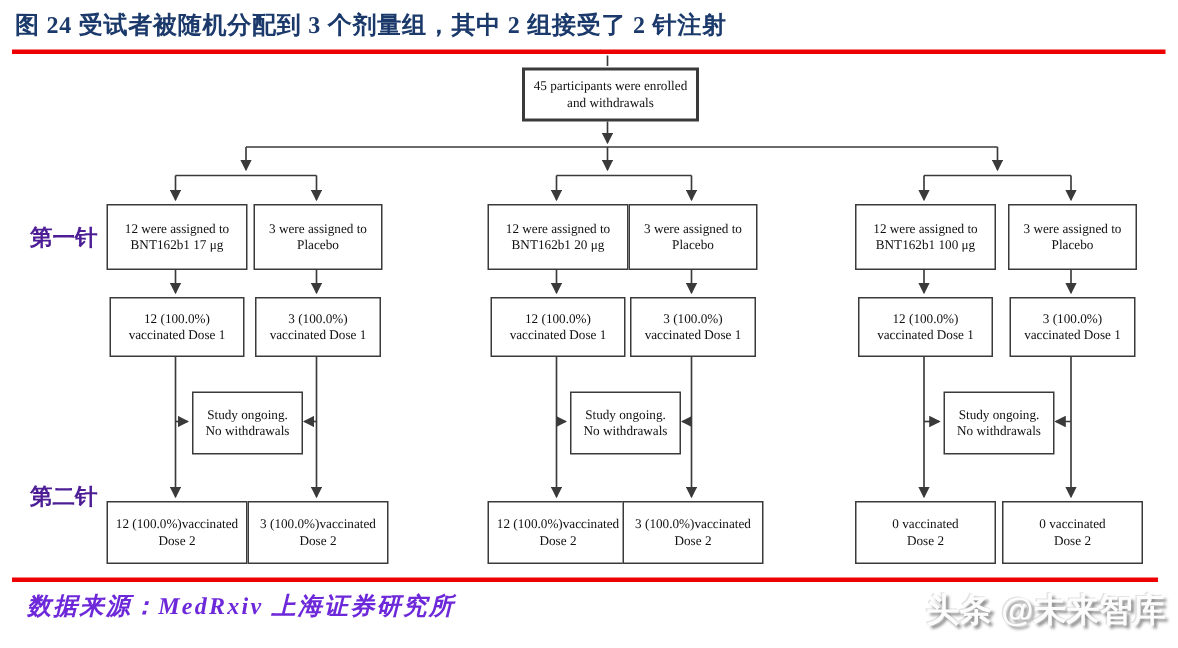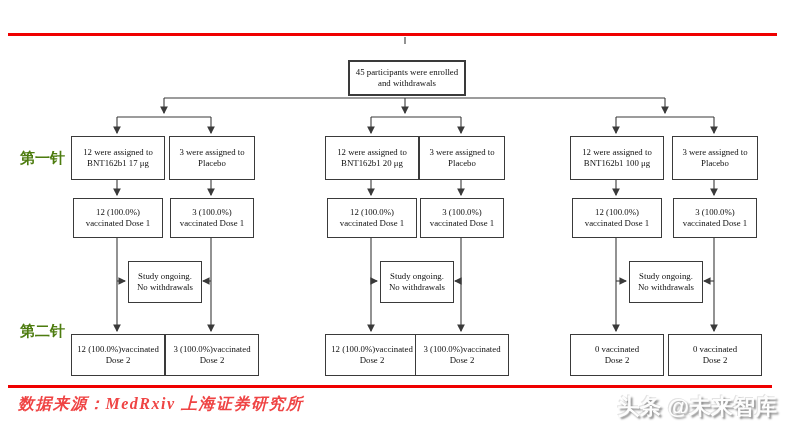--- a/index.html
+++ b/index.html
@@ -8,33 +8,34 @@
   .fig-title{position:absolute;left:10px;top:7px;font-size:16px;font-weight:bold;
              color:#1b3a6b;letter-spacing:0.5px;white-space:nowrap;}
   .rule{position:absolute;background:#ef0000;height:3px;}
   .rule-top{left:8px;top:33px;width:769px;}
   .rule-bottom{left:8px;top:385px;width:764px;}
   .connectors{position:absolute;left:0;top:0;width:785px;height:432px;pointer-events:none;}
   .fbox{position:absolute;background:#ffffff;border:1.5px solid #3a3a3a;
         display:flex;flex-direction:column;align-items:center;justify-content:center;
         text-align:center;font-size:8.8px;line-height:11.5px;color:#111111;z-index:2;}
   .fbox .line{display:block;white-space:nowrap;}
-  .row-label{position:absolute;font-size:15px;font-weight:bold;color:#4d7c0f;
+  .row-label{position:absolute;font-size:15px;font-weight:bold;color:#4c1d95;
              font-family:"Liberation Serif","DejaVu Serif",serif;white-space:nowrap;}
   .source{position:absolute;left:18px;top:394px;font-size:16px;font-weight:bold;
-          font-style:italic;color:#ef4444;letter-spacing:1.5px;white-space:nowrap;}
+          font-style:italic;color:#6d28d9;letter-spacing:1.5px;white-space:nowrap;}
   .watermark{position:absolute;right:8px;top:392px;font-size:22px;font-weight:bold;
              font-family:"Liberation Sans","DejaVu Sans",sans-serif;color:#fdfdfd;
              text-shadow:2px 2px 2px #8f8f8f,-1px -1px 0 #e3e3e3;white-space:nowrap;margin-left:43px;}
 </style>
 </head>
 <body>
 
 <div class="page">
 
+  <div class="fig-title">图 24 受试者被随机分配到 3 个剂量组，其中 2 组接受了 2 针注射</div>
   <div class="rule rule-top"></div>
 
   <svg class="connectors" viewBox="0 0 785 432" xmlns="http://www.w3.org/2000/svg">
     <defs>
       <marker id="ah" viewBox="0 0 10 10" refX="8.5" refY="5" markerWidth="7" markerHeight="7" orient="auto-start-reverse">
         <path d="M0 0 L10 5 L0 10 z" fill="#3a3a3a"></path>
       </marker>
     </defs>
     <g stroke="#3a3a3a" stroke-width="1.1" fill="none">
       <path d="M405 37 V44"></path>
@@ -72,21 +73,21 @@
       <path d="M714 117 V133" marker-end="url(#ah)"></path>
       <path d="M616 178 V195" marker-end="url(#ah)"></path>
       <path d="M714 178 V195" marker-end="url(#ah)"></path>
       <path d="M616 236 V331" marker-end="url(#ah)"></path>
       <path d="M714 236 V331" marker-end="url(#ah)"></path>
       <path d="M616 281 H626" marker-end="url(#ah)"></path>
       <path d="M714 281 H704" marker-end="url(#ah)"></path>
     </g>
   </svg>
 
-  <div class="fbox" style="left:348px;top:60px;width:114px;height:32px;border-width:2px;">
+  <div class="fbox" style="left:348px;top:45px;width:114px;height:32px;border-width:2px;">
     <span class="line">45 participants were enrolled</span>
     <span class="line">and withdrawals</span>
   </div>
 
   <div class="row-label" style="left:20px;top:149px;">第一针</div>
   <div class="row-label" style="left:20px;top:322px;">第二针</div>
 
   <div class="fbox" style="left:71px;top:136px;width:92px;height:42px;">
     <span class="line">12 were assigned to</span>
     <span class="line">BNT162b1 17 μg</span>

